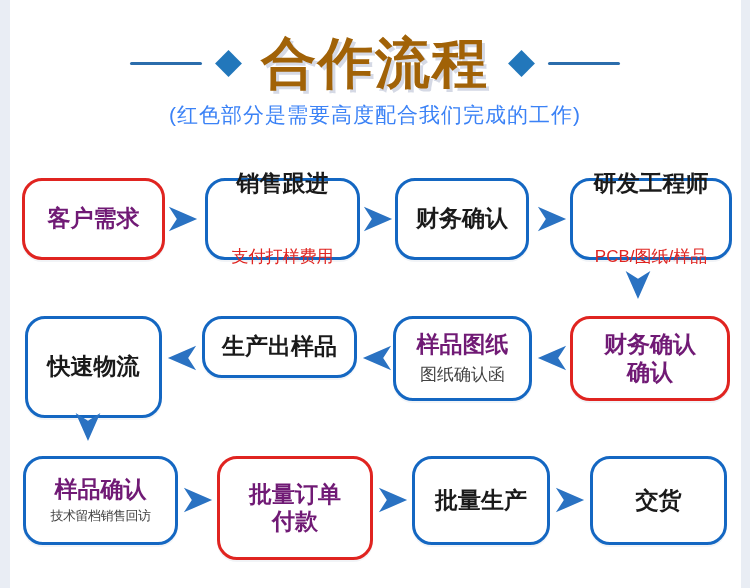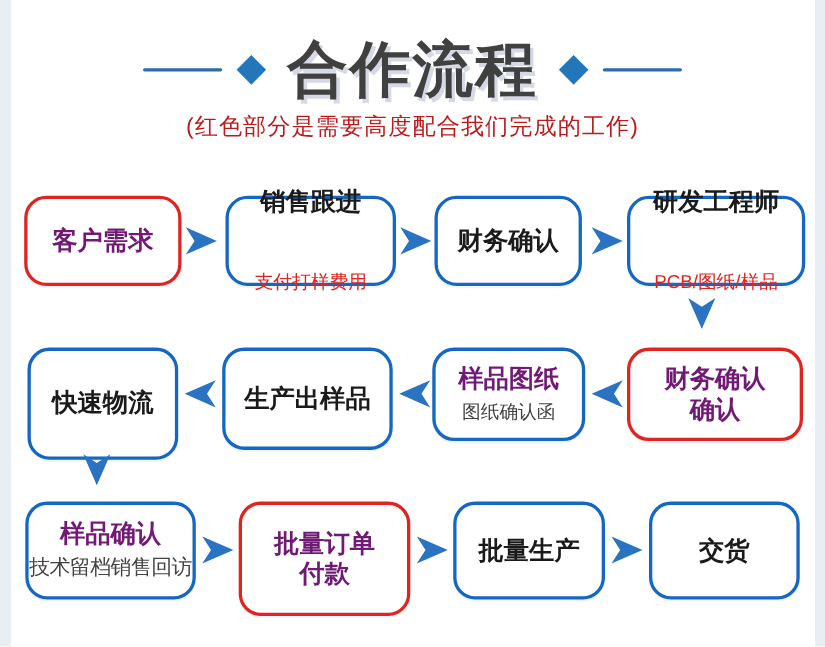--- a/index.html
+++ b/index.html
@@ -35,32 +35,32 @@
     width: 19px; height: 19px;
     background: #2277bb;
     transform: rotate(45deg);
     margin: 0 4px;
   }
   .page-title {
     margin: 4px 6px;
     font-size: 55px;
     line-height: 1;
     font-weight: 900;
-    color: #404040;
+    color: #a16207;
     letter-spacing: 2px;
     text-shadow: 3px 3px 0 rgba(150,160,190,0.40);
     white-space: nowrap;
   }
   .subtitle {
     position: absolute;
     top: 101px; left: 0; right: 0;
     text-align: center;
     font-size: 21px;
     font-weight: 500;
-    color: #b91c1c;
+    color: #3b82f6;
     letter-spacing: 1px;
   }
 
   
   .box {
     position: absolute;
     background: #ffffff;
     border: 3px solid #1467c2;
     border-radius: 20px;
     display: flex;
@@ -81,21 +81,21 @@
   }
   .title.t-red { color: #701a75; }
   .sub {
     margin-top: 4px;
     font-size: 17px;
     font-weight: 500;
     color: #434343;
     white-space: nowrap;
   }
   .sub.s-red { color: #e02420; margin-top: 48px; }
-  .sub.s-sm { font-size: 19px; letter-spacing: -0.5px; }
+  .sub.s-sm { font-size: 13px; letter-spacing: -0.5px; }
 
   
   .arrow { position: absolute; }
   .arrow polygon { fill: #2a72c2; }
   .arrow.left { transform: scaleX(-1); }
   .arrow.down { transform: rotate(90deg); }
 </style>
 </head>
 <body>
 
@@ -148,21 +148,21 @@
     </svg>
 
   <div class="box" style="left:25px;top:316px;width:137px;height:102px">
     <div class="title">快速物流</div>
   </div>
 
   <svg class="arrow left" style="left:167px;top:344px" width="30" height="28" viewBox="0 0 34 30">
       <polygon points="1,1 33,15 1,29 10,15"></polygon>
     </svg>
 
-  <div class="box" style="left:202px;top:316px;width:155px;height:93px">
+  <div class="box" style="left:202px;top:316px;width:155px;height:62px">
     <div class="title">生产出样品</div>
   </div>
 
   <svg class="arrow left" style="left:362px;top:344px" width="30" height="28" viewBox="0 0 34 30">
       <polygon points="1,1 33,15 1,29 10,15"></polygon>
     </svg>
 
   <div class="box" style="left:393px;top:316px;width:139px;height:85px">
     <div class="title t-red">样品图纸</div>
     <div class="sub">图纸确认函</div>

